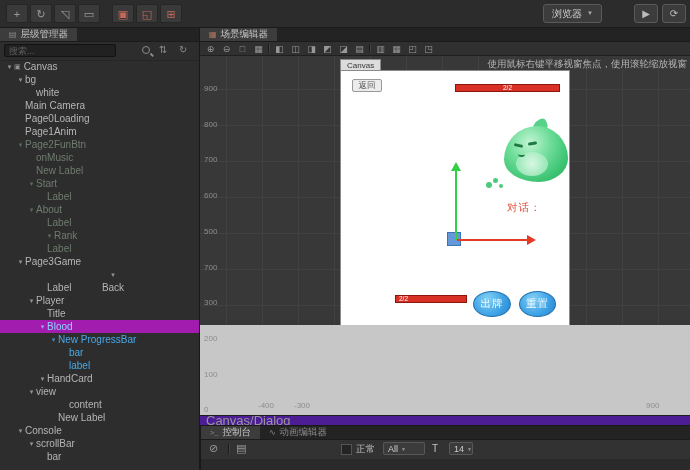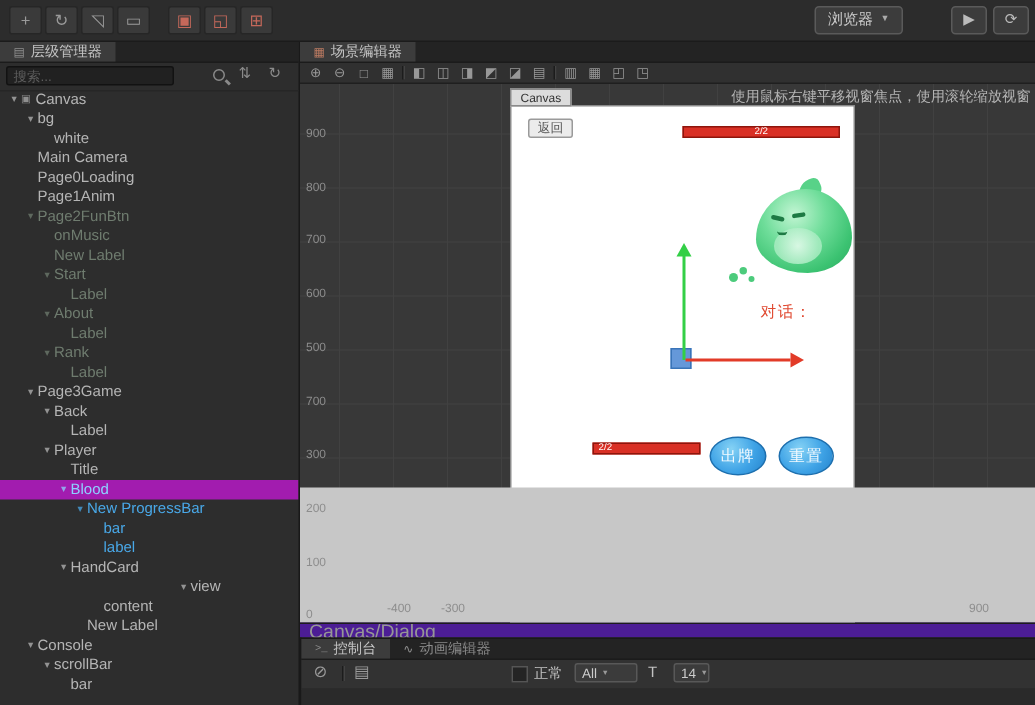--- a/index.html
+++ b/index.html
@@ -189,69 +189,69 @@
           <span>Label</span>
         </div>
         <div class="trow dim" style="padding-left: 27px;">
           <span class="arrow">▾</span>
           <span>About</span>
         </div>
         <div class="trow dim" style="padding-left: 38px;">
           <span class="arrow"></span>
           <span>Label</span>
         </div>
-        <div class="trow dim" style="padding-left: 27px;">
+        <div class="trow dim" style="padding-left: 45px;">
           <span class="arrow">▾</span>
           <span>Rank</span>
         </div>
         <div class="trow dim" style="padding-left: 38px;">
           <span class="arrow"></span>
           <span>Label</span>
         </div>
         <div class="trow normal" style="padding-left: 16px;">
           <span class="arrow">▾</span>
           <span>Page3Game</span>
         </div>
+        <div class="trow normal" style="padding-left: 27px; flex-direction: column;">
+          <span class="arrow">▾</span>
+          <span>Back</span>
+        </div>
+        <div class="trow normal" style="padding-left: 38px;">
+          <span class="arrow"></span>
+          <span>Label</span>
+        </div>
         <div class="trow normal" style="padding-left: 27px;">
           <span class="arrow">▾</span>
-          <span>Back</span>
+          <span>Player</span>
         </div>
         <div class="trow normal" style="padding-left: 38px;">
           <span class="arrow"></span>
-          <span>Label</span>
+          <span>Title</span>
+        </div>
+        <div class="trow blue sel" style="padding-left: 38px;">
+          <span class="arrow">▾</span>
+          <span>Blood</span>
+        </div>
+        <div class="trow blue" style="padding-left: 49px;">
+          <span class="arrow">▾</span>
+          <span>New ProgressBar</span>
+        </div>
+        <div class="trow blue" style="padding-left: 60px;">
+          <span class="arrow"></span>
+          <span>bar</span>
+        </div>
+        <div class="trow blue" style="padding-left: 60px;">
+          <span class="arrow"></span>
+          <span>label</span>
+        </div>
+        <div class="trow normal" style="padding-left: 38px;">
+          <span class="arrow">▾</span>
+          <span>HandCard</span>
         </div>
         <div class="trow normal" style="padding-left: 27px;">
-          <span class="arrow">▾</span>
-          <span>Player</span>
-        </div>
-        <div class="trow normal" style="padding-left: 38px;">
-          <span class="arrow"></span>
-          <span>Title</span>
-        </div>
-        <div class="trow blue sel" style="padding-left: 38px;">
-          <span class="arrow">▾</span>
-          <span>Blood</span>
-        </div>
-        <div class="trow blue" style="padding-left: 49px;">
-          <span class="arrow">▾</span>
-          <span>New ProgressBar</span>
-        </div>
-        <div class="trow blue" style="padding-left: 60px;">
-          <span class="arrow"></span>
-          <span>bar</span>
-        </div>
-        <div class="trow blue" style="padding-left: 60px;">
-          <span class="arrow"></span>
-          <span>label</span>
-        </div>
-        <div class="trow normal" style="padding-left: 38px;">
-          <span class="arrow">▾</span>
-          <span>HandCard</span>
-        </div>
-        <div class="trow normal" style="padding-left: 71px; margin-left: 47px;">
           <span class="arrow">▾</span>
           <span>view</span>
         </div>
         <div class="trow normal" style="padding-left: 60px;">
           <span class="arrow"></span>
           <span>content</span>
         </div>
         <div class="trow normal" style="padding-left: 49px;">
           <span class="arrow"></span>
           <span>New Label</span>

